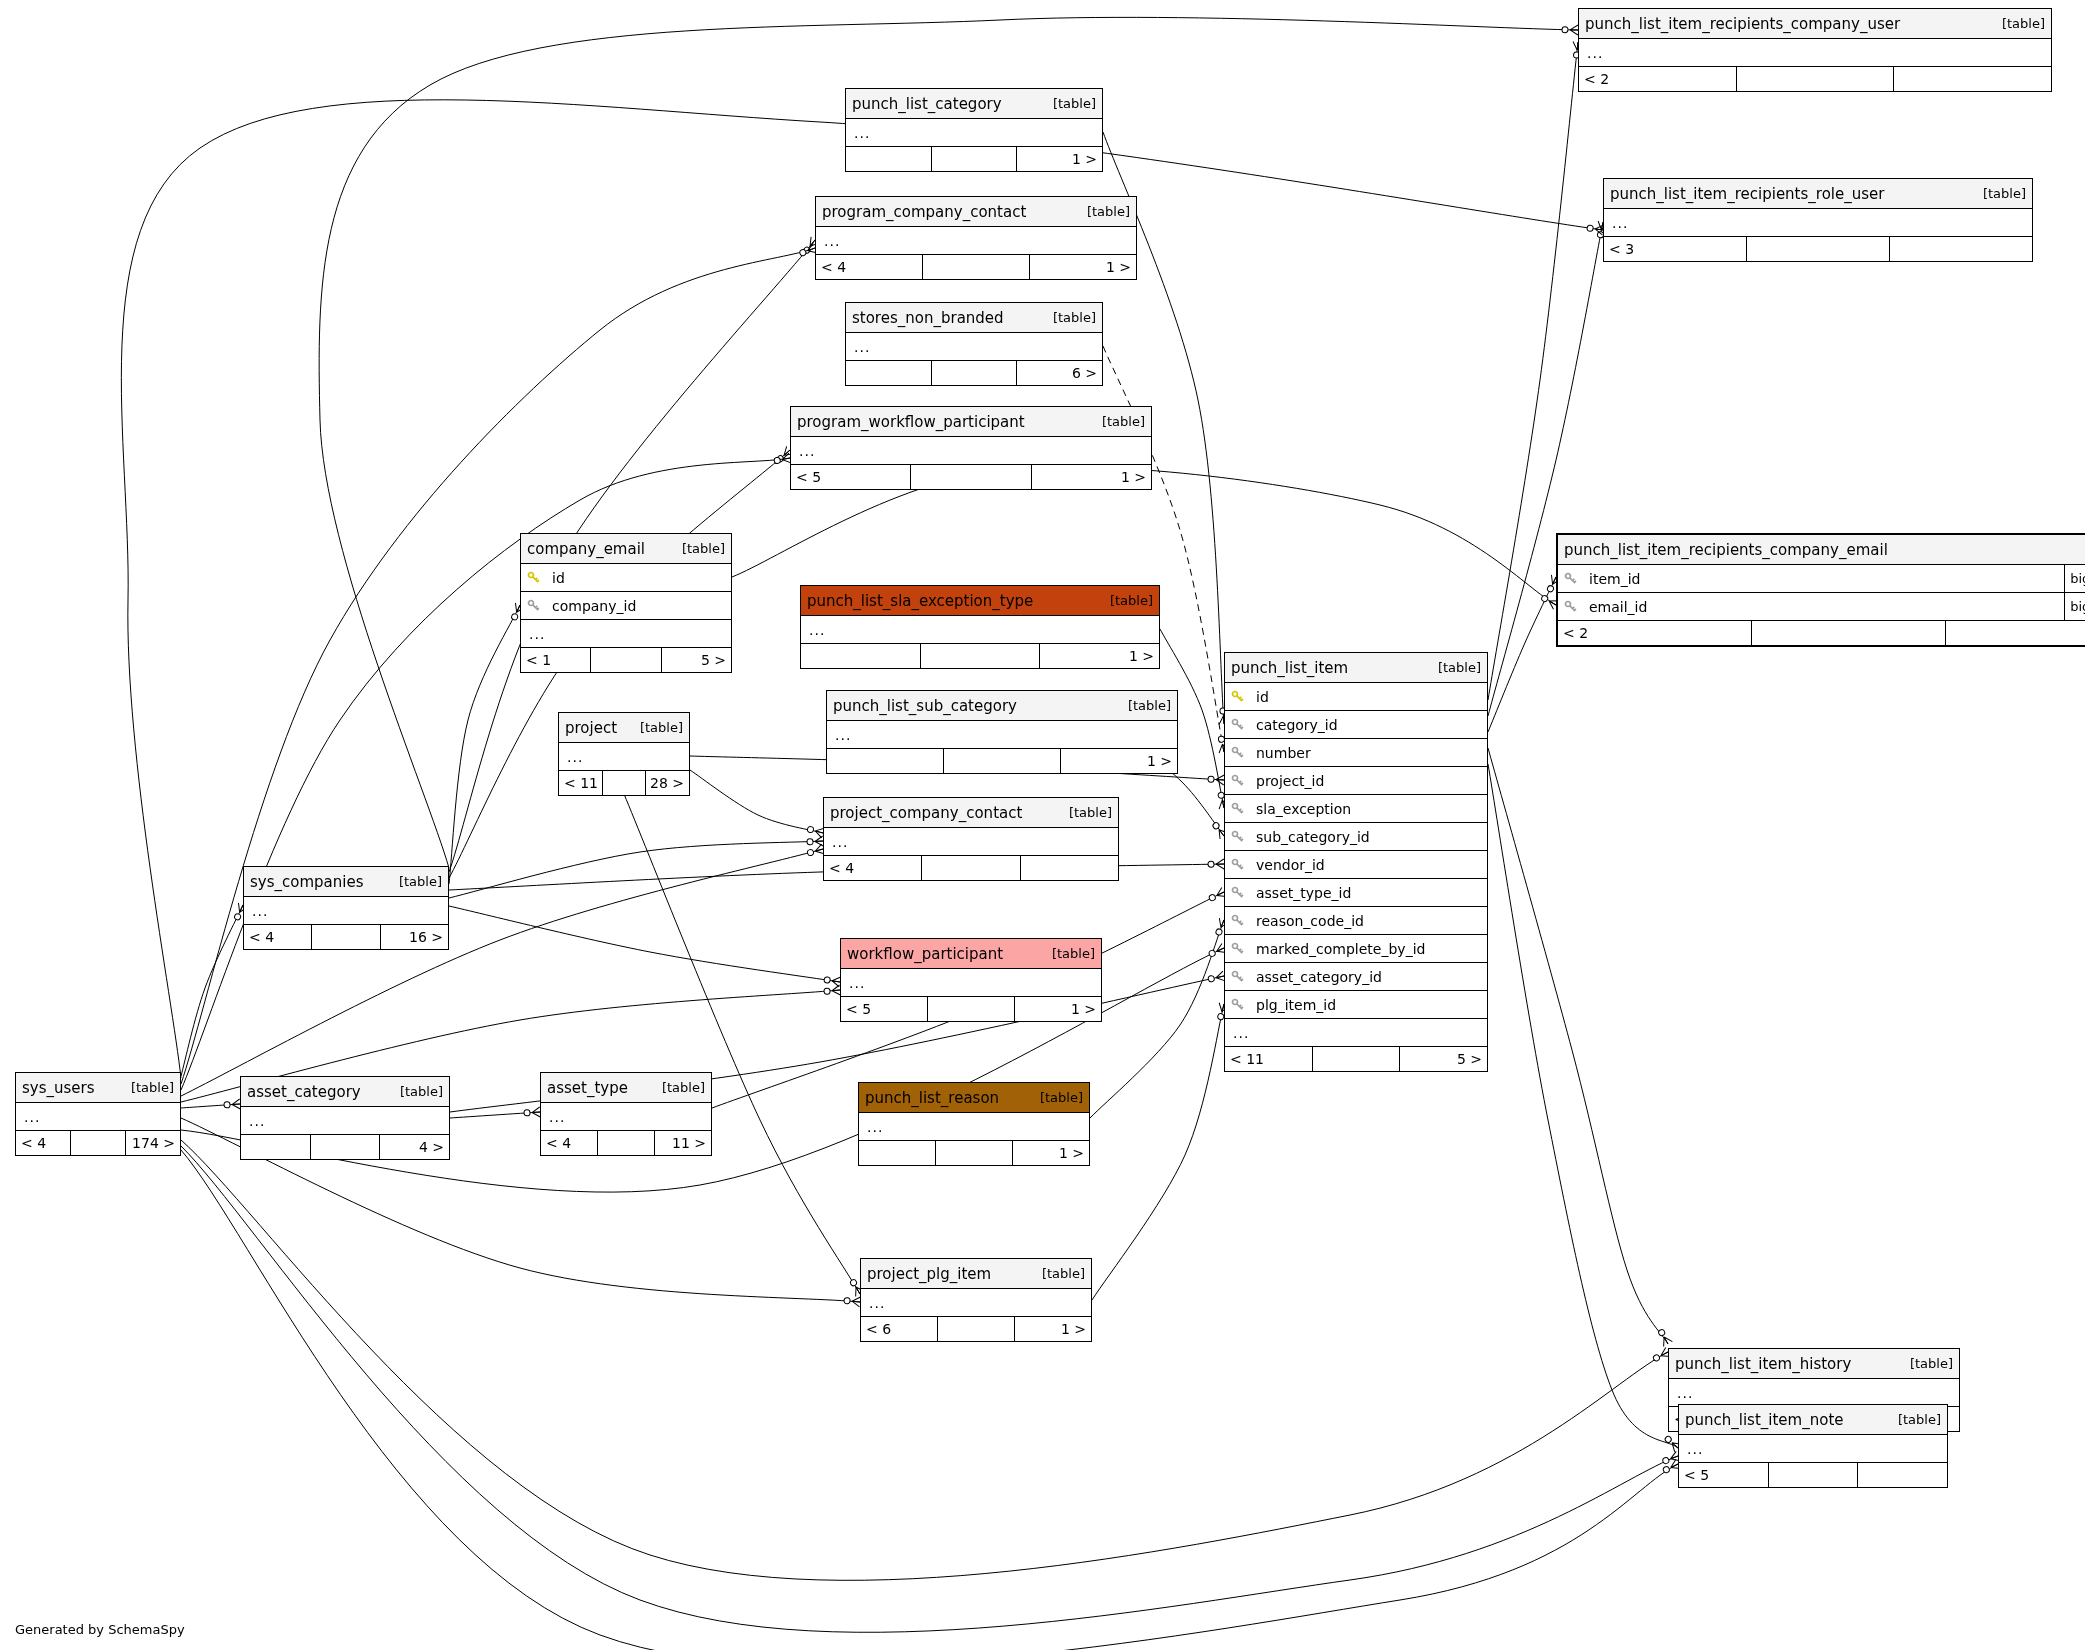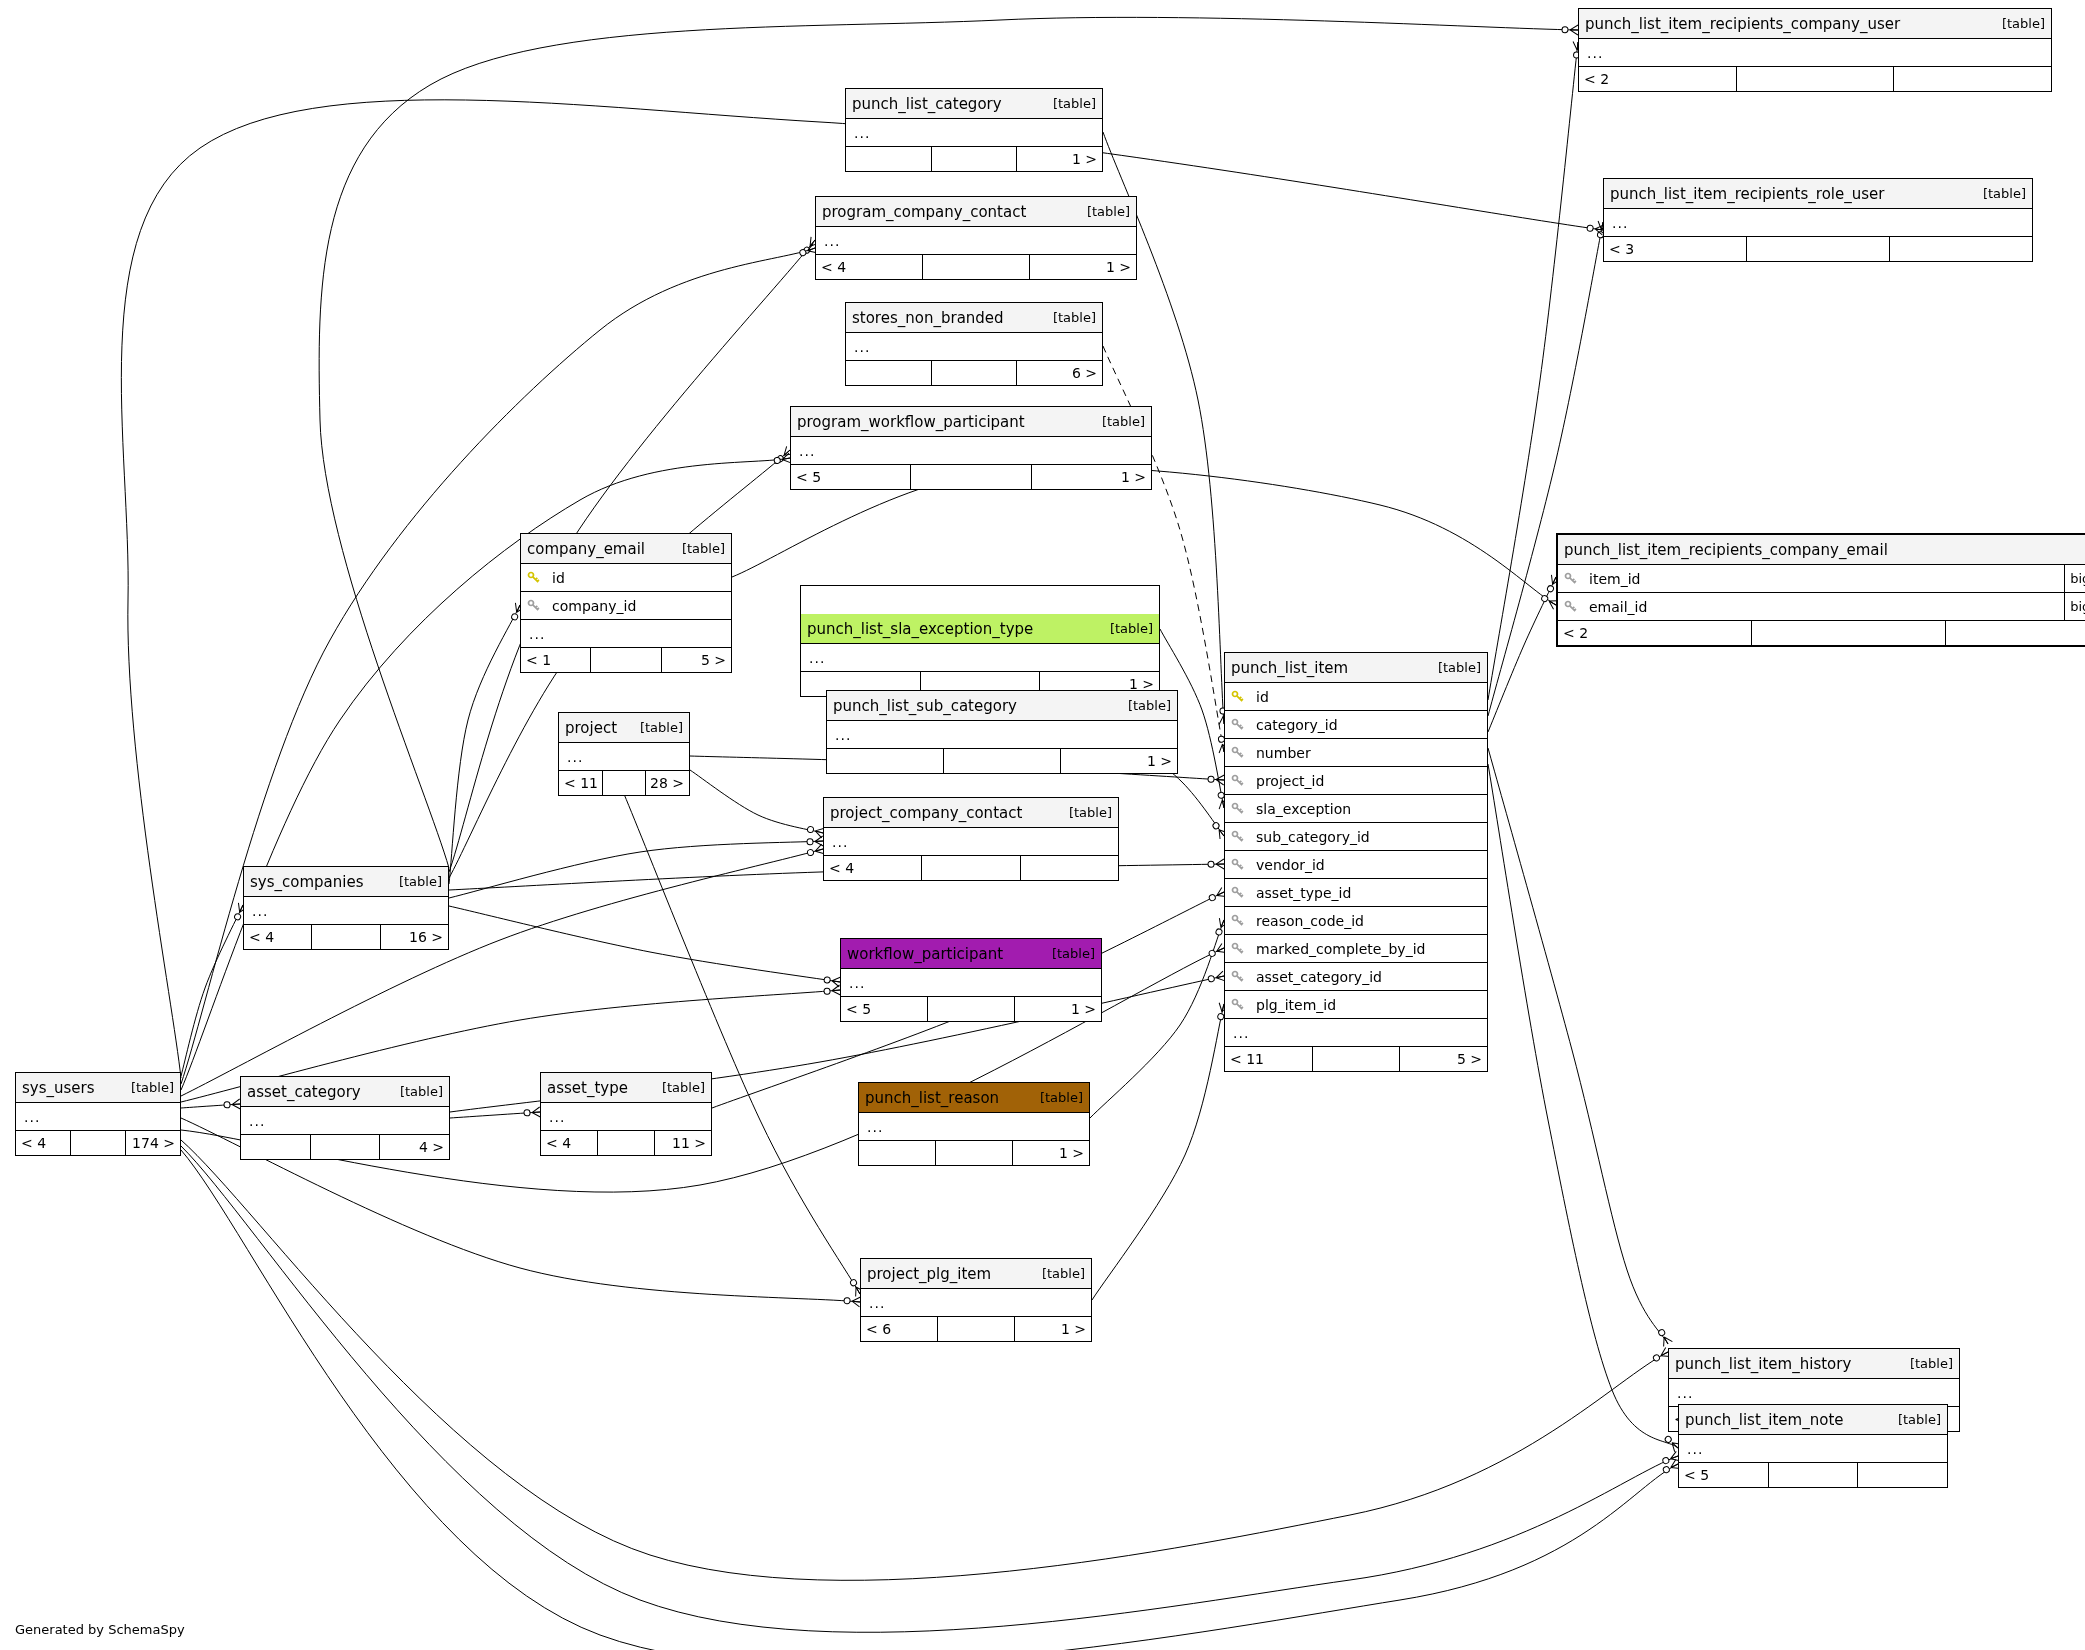--- a/index.html
+++ b/index.html
@@ -188,21 +188,21 @@
         <div class="row">
           <span class="el">...</span>
         </div>
         <div class="foot">
           <span class="fc">&lt; 1</span>
           <span class="fc"></span>
           <span class="fc r">5 &gt;</span>
         </div>
       </div>
       <div class="tbl" style="left: 800px; top: 585px; width: 360px;">
-        <div class="hd" style="background: #bef264; margin-top: 28px;">
+        <div class="hd" style="background: #c2410c;">
           <span class="nm">punch_list_sla_exception_type</span>
           <span class="tg">[table]</span>
         </div>
         <div class="row">
           <span class="el">...</span>
         </div>
         <div class="foot">
           <span class="fc"></span>
           <span class="fc"></span>
           <span class="fc r">1 &gt;</span>
@@ -411,21 +411,21 @@
         <div class="row">
           <span class="el">...</span>
         </div>
         <div class="foot">
           <span class="fc">&lt; 4</span>
           <span class="fc"></span>
           <span class="fc r">16 &gt;</span>
         </div>
       </div>
       <div class="tbl" style="left: 840px; top: 938px; width: 262px;">
-        <div class="hd" style="background: #a21caf;">
+        <div class="hd" style="background: #fca5a5;">
           <span class="nm">workflow_participant</span>
           <span class="tg">[table]</span>
         </div>
         <div class="row">
           <span class="el">...</span>
         </div>
         <div class="foot">
           <span class="fc">&lt; 5</span>
           <span class="fc"></span>
           <span class="fc r">1 &gt;</span>

